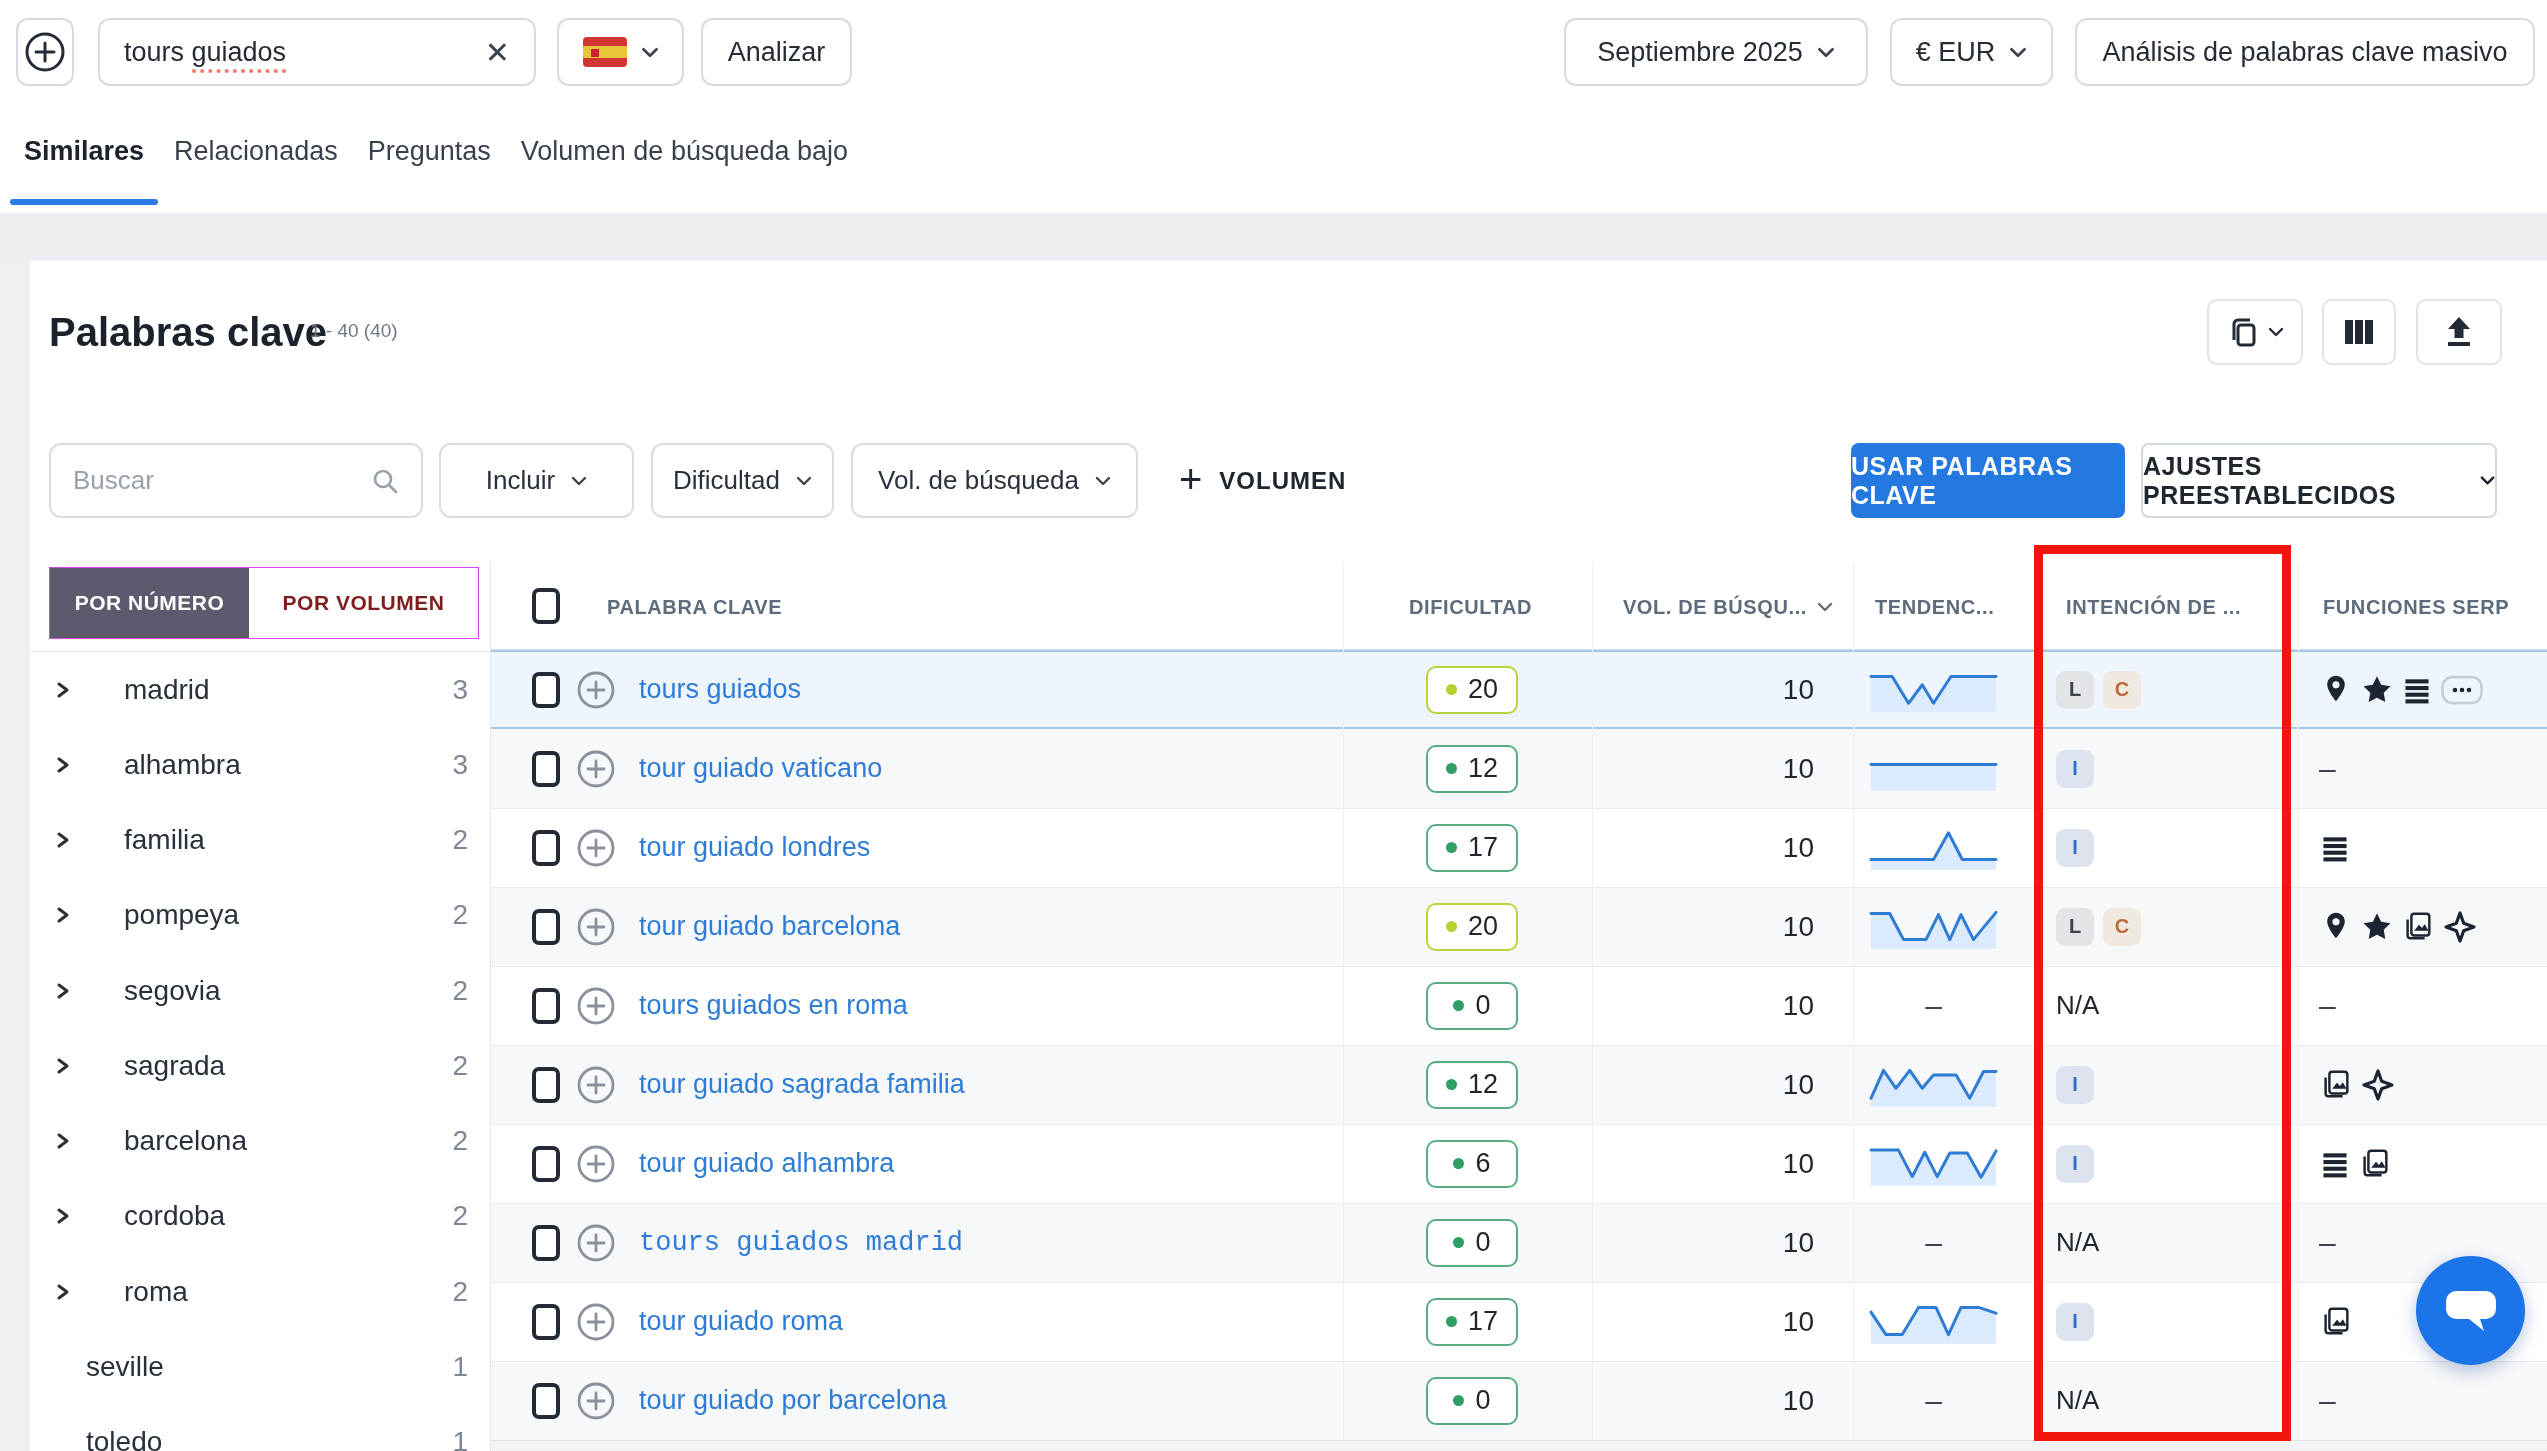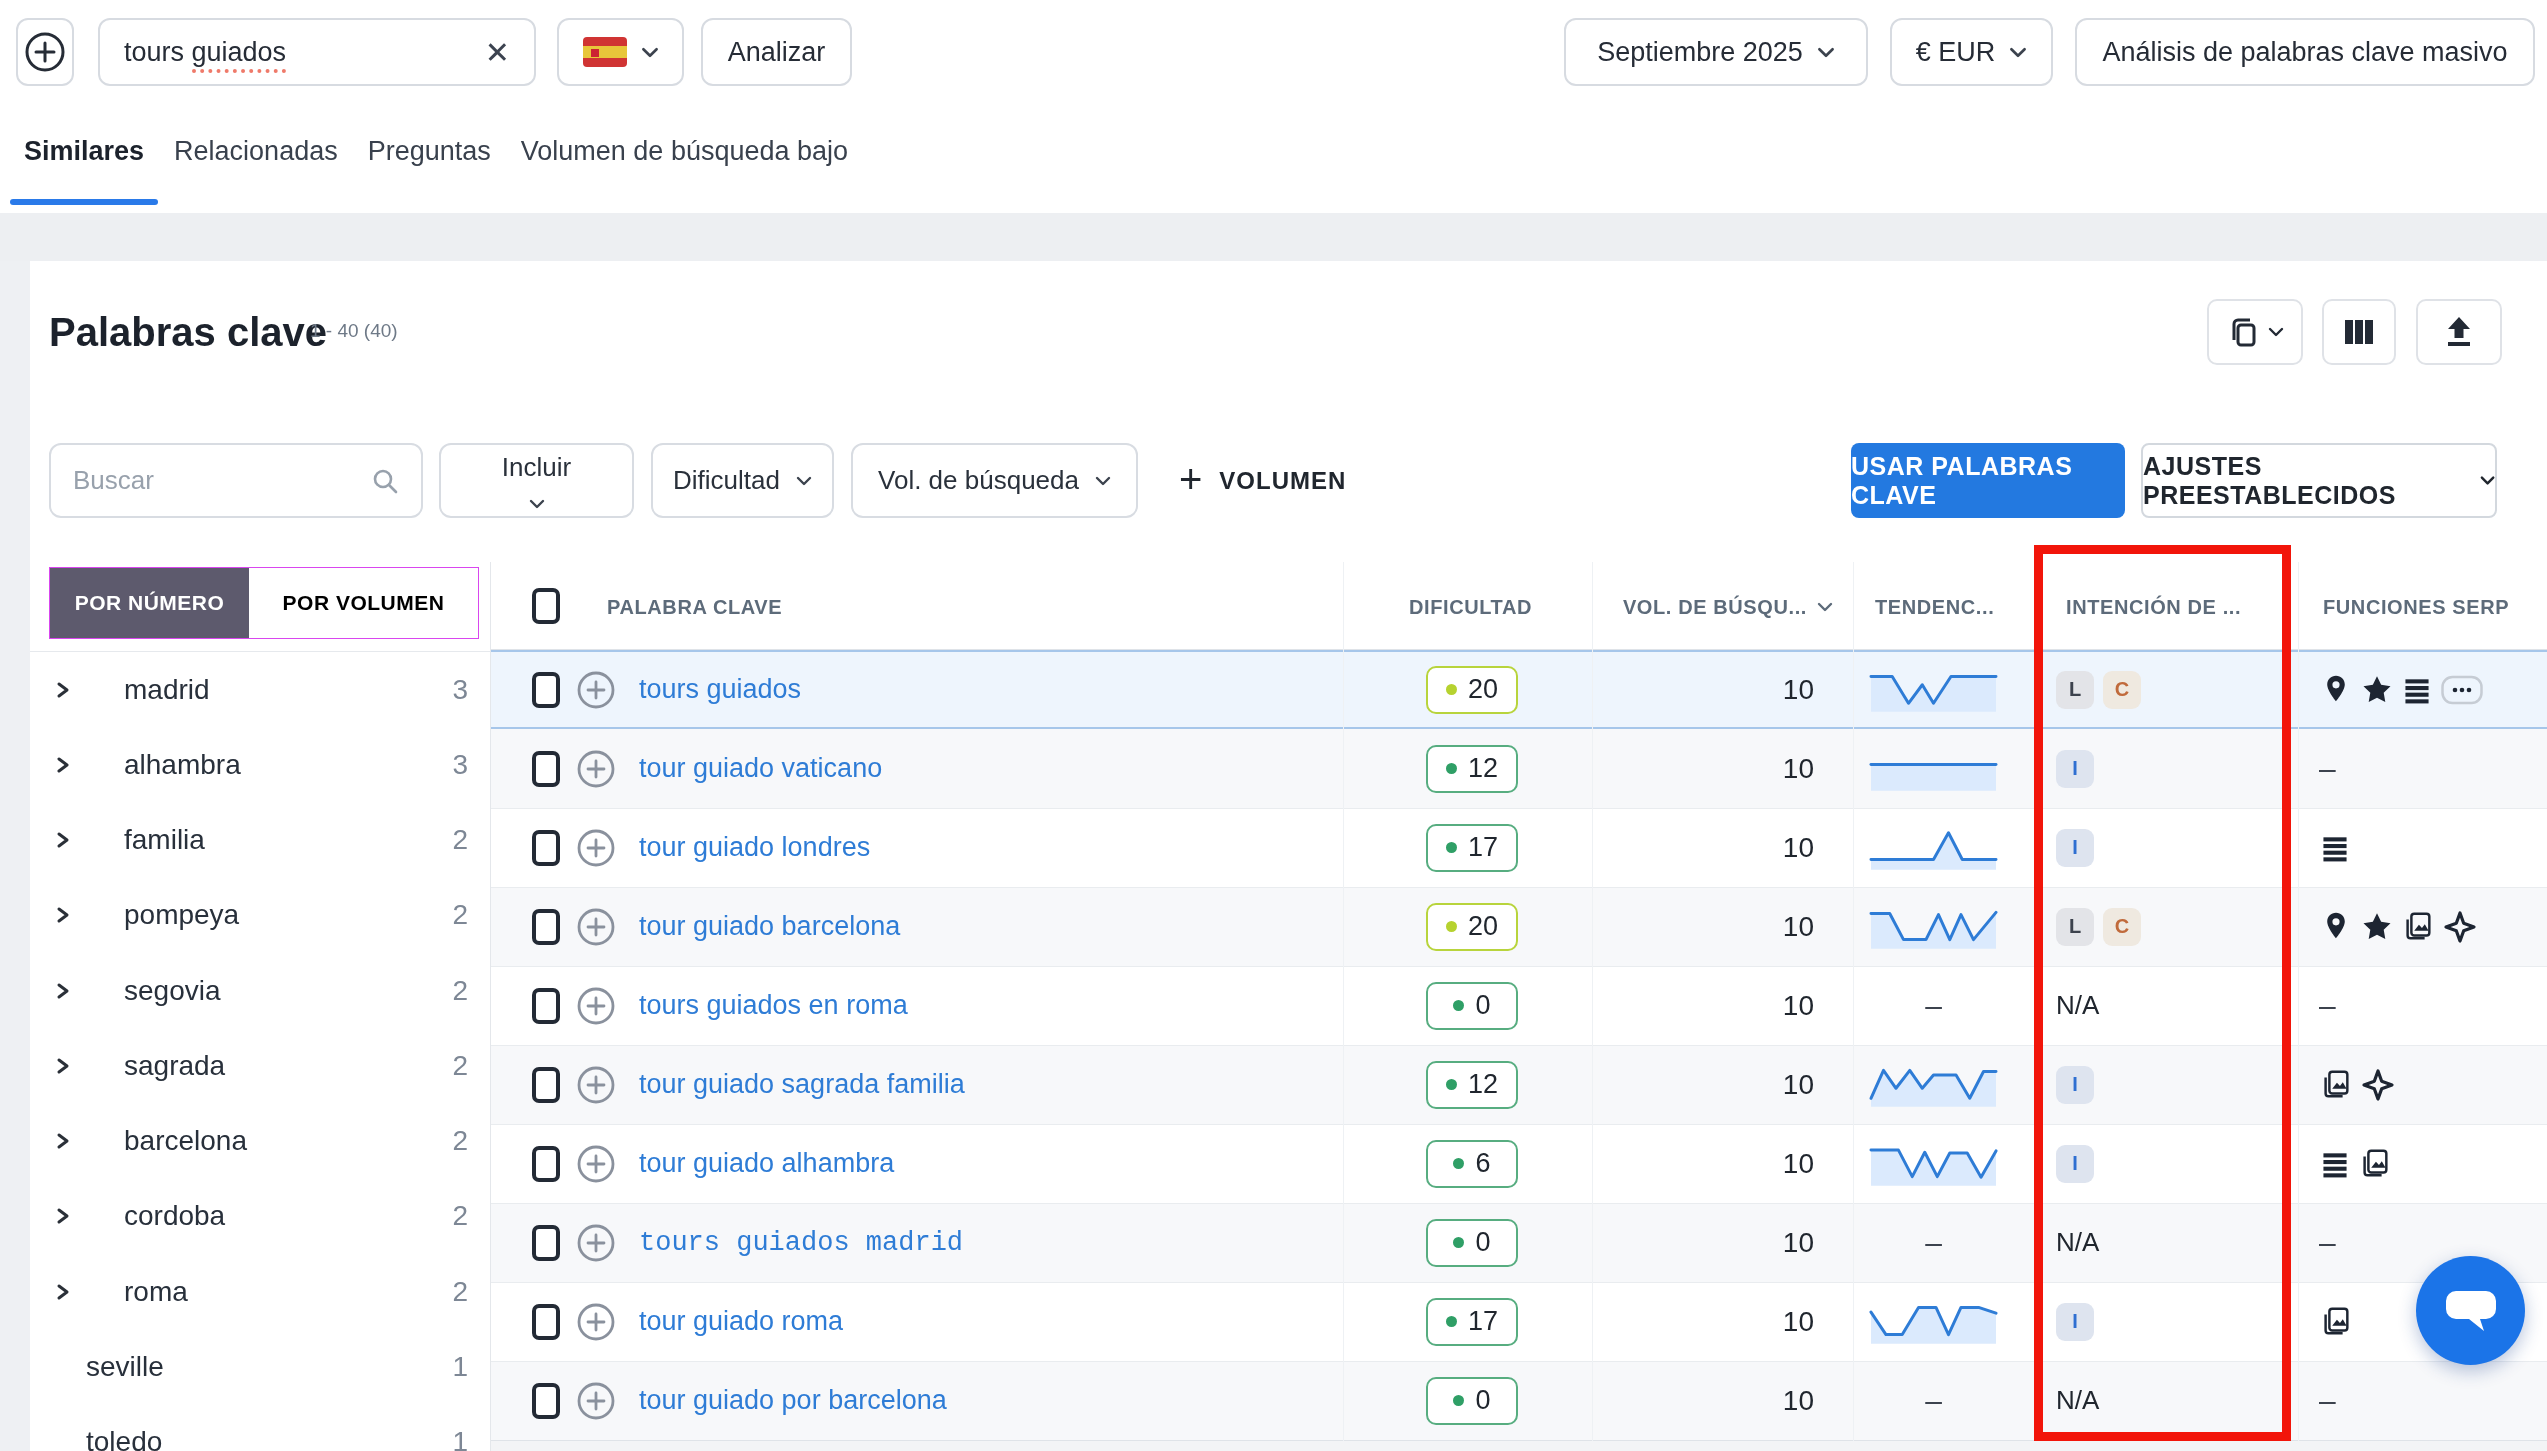--- a/index.html
+++ b/index.html
@@ -36,35 +36,35 @@
   #panel-range{left:310px;top:320px;font-size:19px;color:#6e7987;}
   .iconbtn{border:2px solid #dfe2e7;border-radius:10px;background:#fff;display:flex;align-items:center;justify-content:center;gap:8px;box-sizing:border-box;}
   #copy-btn{left:2207px;top:299px;width:96px;height:66px;}
   #columns-btn{left:2322px;top:299px;width:74px;height:66px;}
   #export-btn{left:2416px;top:299px;width:86px;height:66px;}
   
   .fbtn{border:2px solid #d8dce2;border-radius:12px;background:#fff;display:flex;align-items:center;
         justify-content:center;gap:16px;font-size:26px;color:#2a313b;box-sizing:border-box;}
   #buscar{left:49px;top:443px;width:374px;height:75px;justify-content:space-between;padding:0 22px;}
   #buscar span{color:#98a1ac;}
-  #incluir{left:439px;top:443px;width:195px;height:75px;flex-direction:column;}
+  #incluir{left:439px;top:443px;width:195px;height:75px;}
   #dificultad-dd{left:651px;top:443px;width:183px;height:75px;}
   #vol-dd{left:851px;top:443px;width:287px;height:75px;}
   #filtro-btn{left:1179px;top:453px;height:56px;display:flex;align-items:center;gap:16px;
               font-size:24px;font-weight:bold;letter-spacing:1px;color:#20262e;}
   #filtro-btn .plus{font-size:40px;font-weight:400;margin-top:-4px;}
   #usar-btn{left:1851px;top:443px;width:274px;height:75px;border-radius:8px;background:#2379e0;color:#fff;
             font-size:25px;font-weight:bold;letter-spacing:0.5px;display:flex;align-items:center;justify-content:center;}
   #ajustes-btn{left:2141px;top:443px;width:356px;height:75px;border-radius:8px;border:2px solid #d3d8de;background:#fff;
             font-size:25px;font-weight:bold;letter-spacing:0.5px;display:flex;align-items:center;justify-content:center;gap:18px;box-sizing:border-box;}
   
   #toggle{left:49px;top:567px;width:430px;height:72px;border:1px solid #d946ef;border-radius:0;
           display:flex;overflow:hidden;box-sizing:border-box;}
   .tg{flex:1;display:flex;align-items:center;justify-content:center;font-size:21px;font-weight:bold;
-      letter-spacing:0.5px;color:#000000;background:#fff;}
+      letter-spacing:0.5px;color:#7f1d1d;background:#fff;}
   .tg.active{background:#5d5a6d;color:#fff;flex:0 0 199px;}
   #side-divider{left:30px;top:651px;width:460px;height:1px;background:#e6e9ed;}
   .side-item{position:absolute;left:30px;width:460px;height:76px;display:flex;align-items:center;box-sizing:border-box;padding-right:22px;}
   .side-item .chev{position:absolute;left:26px;width:22px;text-align:center;font-size:26px;font-weight:bold;color:#2a3038;}
   .side-item .lbl{position:absolute;font-size:28px;color:#28303b;}
   .side-item .cnt{position:absolute;right:22px;font-size:28px;color:#7d8795;}
   
   #tbl-left-border{left:490px;top:562px;width:1px;height:890px;background:#e4e7eb;}
   .coldiv{position:absolute;top:562px;width:1px;height:879px;background:#eef1f4;z-index:3;}
   #thead{left:491px;top:562px;width:2057px;height:88px;background:#fff;border-bottom:1px solid #dfe3e8;box-sizing:border-box;z-index:1;}

